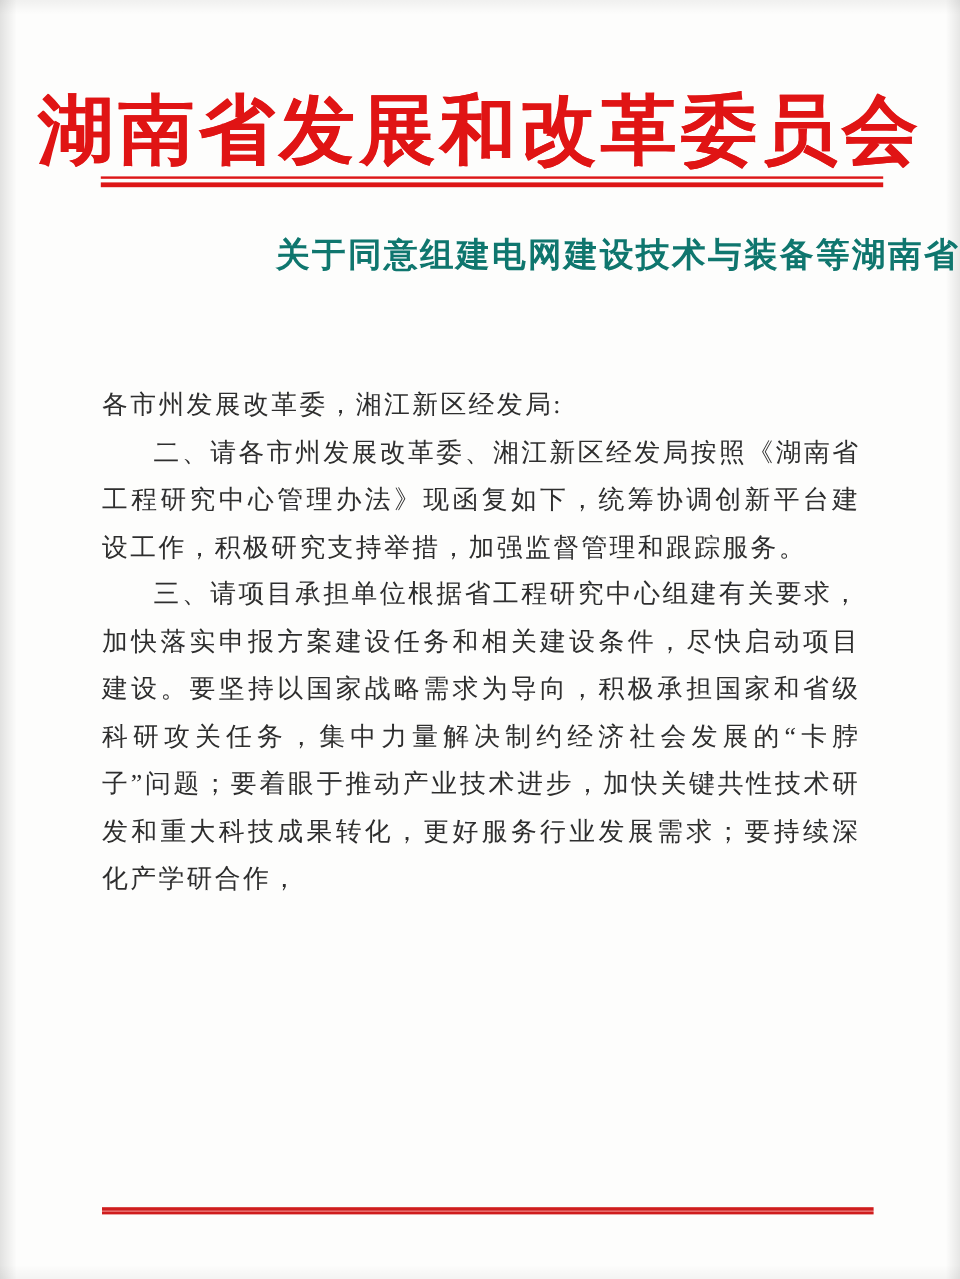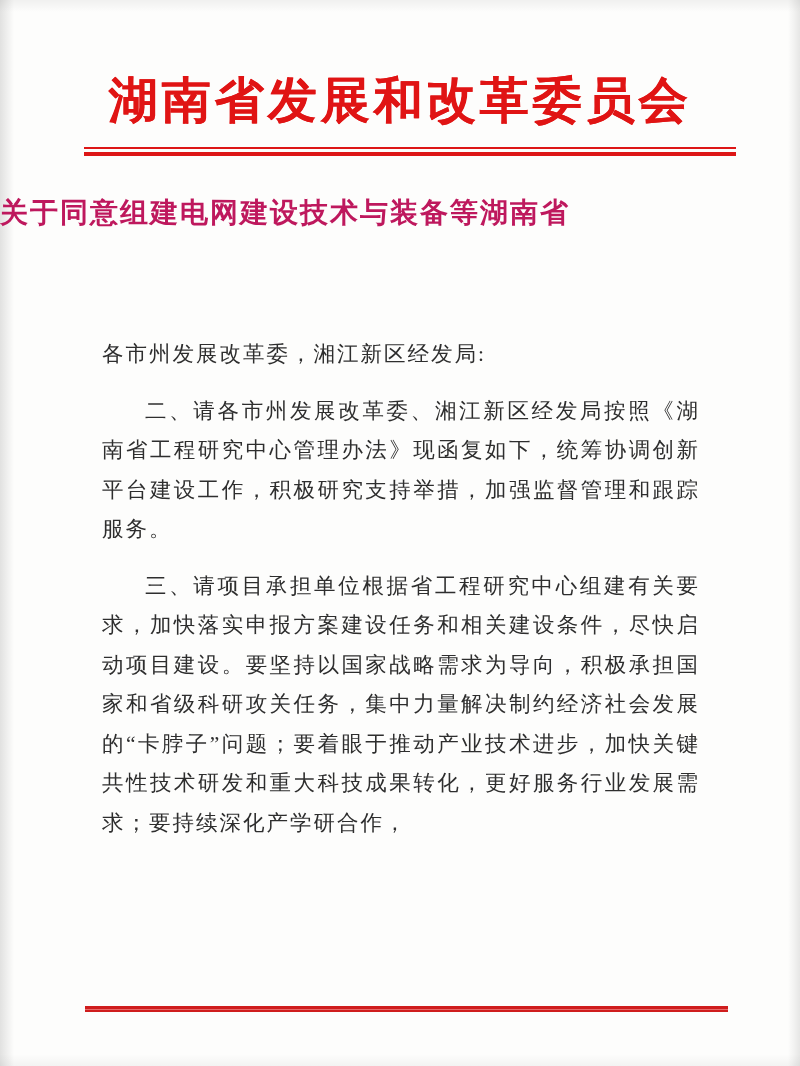--- a/index.html
+++ b/index.html
@@ -18,21 +18,21 @@
   }
   .page { position: absolute; inset: 0; }
 
   
   .letterhead {
     position: absolute;
     top: 72px; left: 0; right: 0;
     text-align: center;
     color: #e01414;
     font-weight: 900;
-    font-size: 49px;
+    font-size: 63px;
     line-height: 1.2;
     letter-spacing: 4px;
     font-family: "Liberation Serif", "DejaVu Serif", serif;
     text-shadow: 0.5px 0 0 #e01414;
     white-space: nowrap;
   }
 
   
   .rule-double {
     position: absolute;
@@ -40,41 +40,41 @@
   }
   .rule-double .thin  { height: 2px; background: #dd1616; }
   .rule-double .gap   { height: 3px; }
   .rule-double .thick { height: 4px; background: #dd1616; }
 
   
   .doc-title {
     position: absolute;
     top: 190px; left: 0; right: 0;
     margin: 0;
-    text-align: left;
+    text-align: right;
     font-family: "Liberation Sans", "DejaVu Sans", sans-serif;
     font-weight: 700;
     font-size: 28px;
     line-height: 46px;
     letter-spacing: 2px;
-    color: #be185d;
+    color: #0f766e;
   }
   .doc-title .title-line { display: block; }
 
   
   .body-text {
     position: absolute;
     top: 318px; left: 85px; width: 632px;
     font-size: 21.5px;
     line-height: 39.5px;
     letter-spacing: 2px;
     color: #2e2e2e;
     text-align: justify;
   }
-  .body-text p { margin: 17px; padding: 0; }
+  .body-text p { margin: 0; padding: 0; }
   .body-text p.para { text-indent: 2em; }
 
   
   .bottom-rule {
     position: absolute;
     top: 1006px; left: 85px; width: 643px;
   }
   .bottom-rule .thin  { height: 2.5px; background: #cf1d1d; }
   .bottom-rule .gap   { height: 1px; background: #e86a6a; }
   .bottom-rule .thick { height: 2.5px; background: #cf1d1d; }

